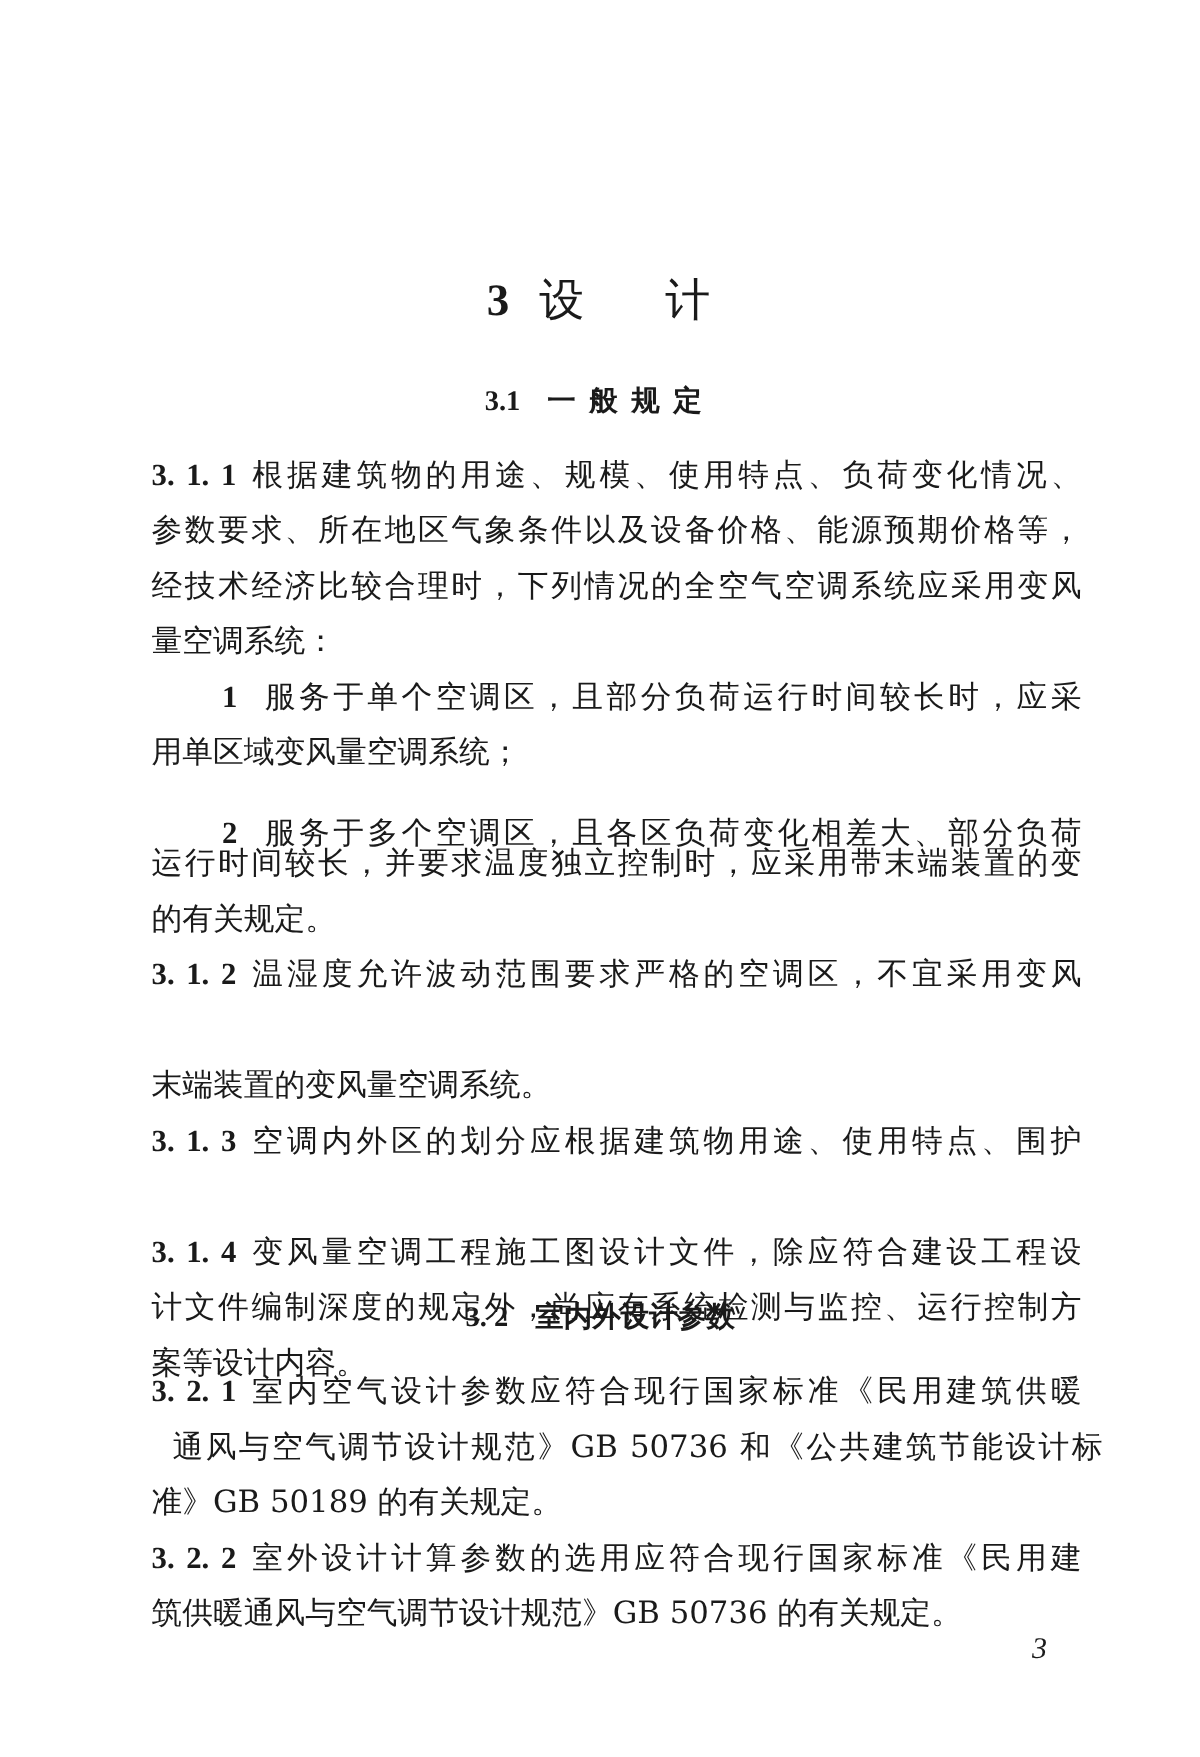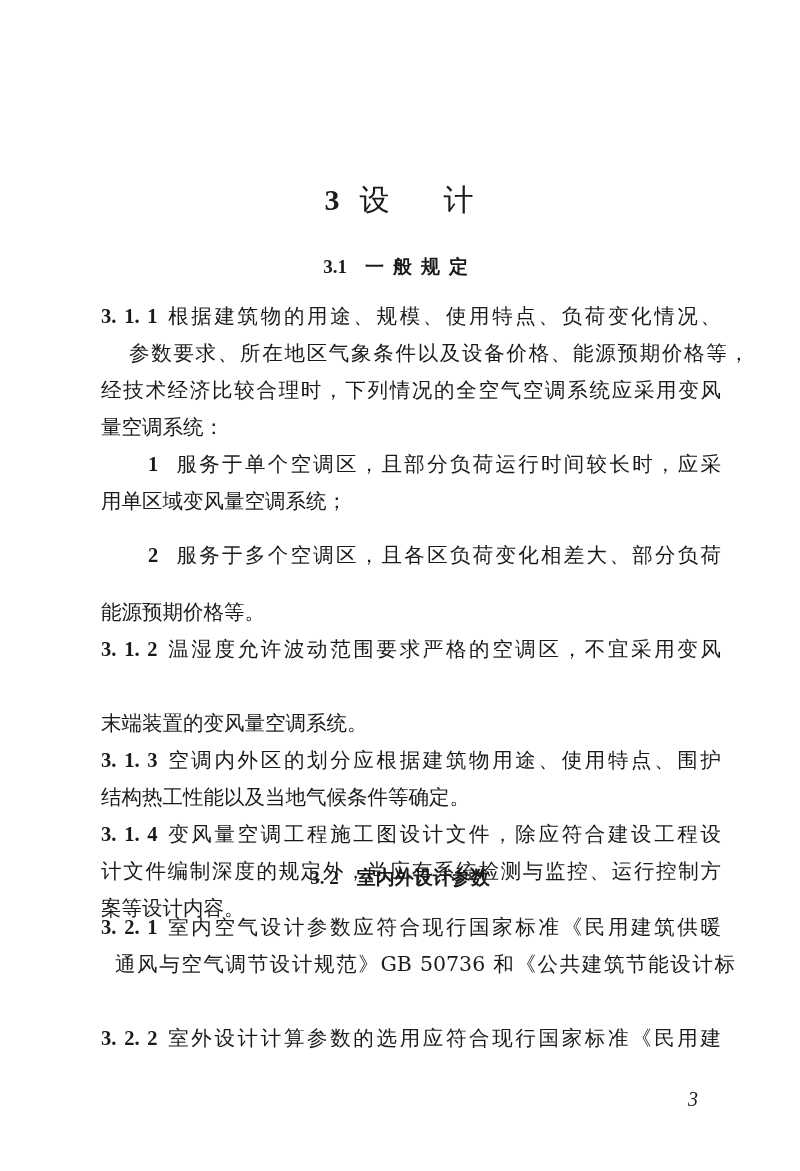--- a/index.html
+++ b/index.html
@@ -29,57 +29,59 @@
     <span class="num">3</span><span>设</span><span class="w2">计</span>
   </div>
 
   <div class="section-title" style="top:254px;">
     <span class="num">3.1</span><span class="sp">一般规定</span>
   </div>
 
   <div class="line just" style="top:303px;">
     <span class="clause-num">3. 1. 1</span><span>根据建筑物的用途、规模、使用特点、负荷变化情况、</span>
   </div>
-  <div class="line just" style="top:340px;margin-left:28px;">参数要求、所在地区气象条件以及设备价格、能源预期价格等，</div>
+  <div class="line just" style="top:340px;">参数要求、所在地区气象条件以及设备价格、能源预期价格等，</div>
   <div class="line" style="top:414px;">量空调系统：</div>
   <div class="line just" style="top:377px;">经技术经济比较合理时，下列情况的全空气空调系统应采用变风</div>
 
   <div class="line just" style="top:451px; left:148px; width:573px;">
     <span class="item-num">1</span><span>服务于单个空调区，且部分负荷运行时间较长时，应采</span>
   </div>
   <div class="line" style="top:488px;">用单区域变风量空调系统；</div>
 
   <div class="line just" style="top:525px; left:148px; width:573px;margin-top:17px;">
     <span class="item-num">2</span><span>服务于多个空调区，且各区负荷变化相差大、部分负荷</span>
   </div>
-  <div class="line" style="top:599px;">能源预期价格等。</div>
+  <div class="line just" style="top:562px;">运行时间较长，并要求温度独立控制时，应采用带末端装置的变</div>
+  <div class="line" style="top:599px;">的有关规定。</div>
 
   <div class="line just" style="top:636px;">
     <span class="clause-num">3. 1. 2</span><span>温湿度允许波动范围要求严格的空调区，不宜采用变风</span>
   </div>
   <div class="line" style="top:710px;">末端装置的变风量空调系统。</div>
 
   <div class="line just" style="top:747px;">
     <span class="clause-num">3. 1. 3</span><span>空调内外区的划分应根据建筑物用途、使用特点、围护</span>
   </div>
-  <div class="line" style="top:784px;">结构热工性能以及当地气候条件等确定。</div>
 
   <div class="line just" style="top:821px;">
     <span class="clause-num">3. 1. 4</span><span>变风量空调工程施工图设计文件，除应符合建设工程设</span>
   </div>
   <div class="line just" style="top:858px;">计文件编制深度的规定外，尚应有系统检测与监控、运行控制方</div>
   <div class="line" style="top:895px;">案等设计内容。</div>
 
   <div class="section-title" style="top:865px;">
     <span class="num">3. 2</span><span>室内外设计参数</span>
   </div>
 
   <div class="line just" style="top:914px;">
     <span class="clause-num">3. 2. 1</span><span>室内空气设计参数应符合现行国家标准《民用建筑供暖</span>
   </div>
   <div class="line just" style="top:951px;margin-left:14px;">通风与空气调节设计规范》GB 50736 和《公共建筑节能设计标</div>
+  <div class="line" style="top:988px;">准》GB 50189 的有关规定。</div>
 
   <div class="line just" style="top:1025px;">
     <span class="clause-num">3. 2. 2</span><span>室外设计计算参数的选用应符合现行国家标准《民用建</span>
   </div>
+  <div class="line" style="top:1062px;">筑供暖通风与空气调节设计规范》GB 50736 的有关规定。</div>
 
   <div class="page-number">3</div>
 </div>
 
 </body></html>

